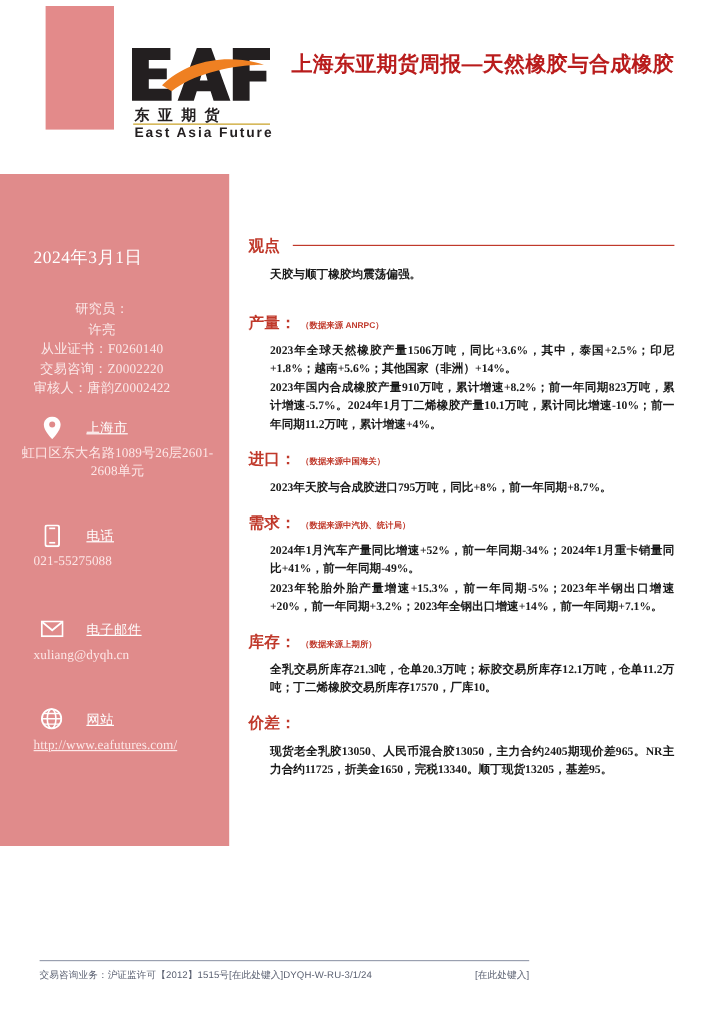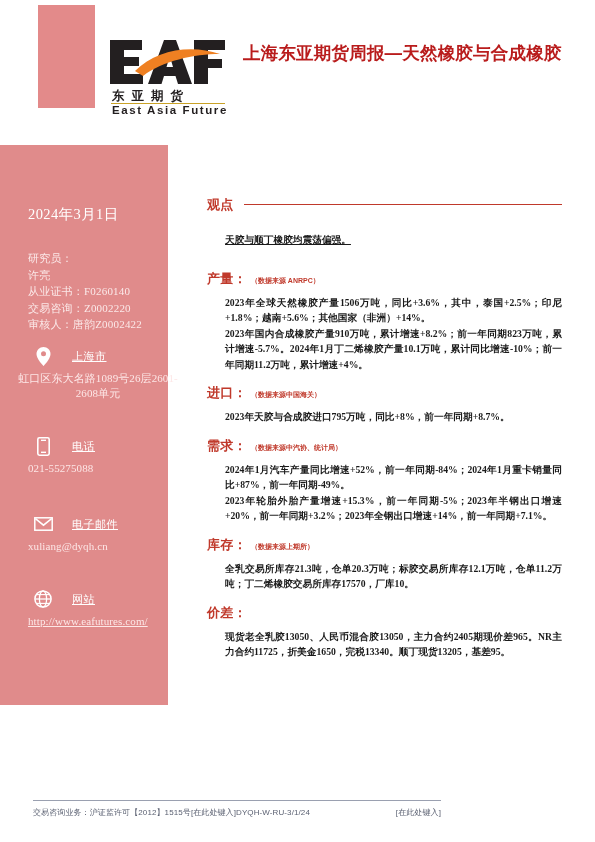--- a/index.html
+++ b/index.html
@@ -46,21 +46,21 @@
     font-size: 17.5px;
     line-height: 30px;
     letter-spacing: 0.2px;
   }
 
   
   .sidebar {
     position: absolute;
     left: 0;
     top: 145px;
-    width: 168px;
+    width: 191px;
     height: 560px;
     background: #e08b8b;
     color: #ffffff;
     box-sizing: border-box;
     padding: 0;
   }
   .sb-date {
     position: absolute;
     left: 28px;
     top: 60px;
@@ -71,21 +71,21 @@
   }
   .sb-analyst {
     position: absolute;
     left: 28px;
     top: 105px;
     font-size: 11px;
     line-height: 16.5px;
     color: #fbe9e9;
     letter-spacing: 0.2px;
   }
-  .sb-analyst div { white-space: nowrap; }
+  .sb-analyst div { white-space: nowrap; text-align: center; }
 
   .sb-block { position: absolute; left: 0; width: 191px; }
   .sb-icon {
     position: absolute;
     left: 32px;
     top: 0;
     width: 22px;
     height: 22px;
     display: flex;
     align-items: center;
@@ -165,23 +165,22 @@
     font-size: 9.7px;
     line-height: 15.5px;
     color: #1a1a1a;
     text-align: justify;
     font-weight: bold;
   }
   .sec-body p { margin: 0; text-indent: 0; }
   .sec-body p + p { margin-top: 0; }
 
   .viewpoint-body {
-    margin-top: 18px;
+    margin-top: 8px;
     margin-bottom: 22px;
-    text-decoration: underline;
   }
 
   
   .footer {
     position: absolute;
     left: 0;
     bottom: 24px;
     width: 474px;
     box-sizing: border-box;
     padding: 0 33px;
@@ -325,21 +324,21 @@
       <p>2023年天胶与合成胶进口795万吨，同比+8%，前一年同期+8.7%。</p>
     </div>
   </div>
 
   <div class="sec">
     <div class="sec-head">
       <span class="sec-title">需求：</span>
       <span class="sec-source">（数据来源中汽协、统计局）</span>
     </div>
     <div class="sec-body">
-      <p>2024年1月汽车产量同比增速+52%，前一年同期-84%；2024年1月重卡销量同比+87%，前一年同期-49%。</p>
+      <p>2024年1月汽车产量同比增速+52%，前一年同期-34%；2024年1月重卡销量同比+41%，前一年同期-49%。</p>
       <p>2023年轮胎外胎产量增速+15.3%，前一年同期-5%；2023年半钢出口增速+20%，前一年同期+3.2%；2023年全钢出口增速+14%，前一年同期+7.1%。</p>
     </div>
   </div>
 
   <div class="sec">
     <div class="sec-head">
       <span class="sec-title">库存：</span>
       <span class="sec-source">（数据来源上期所）</span>
     </div>
     <div class="sec-body">

